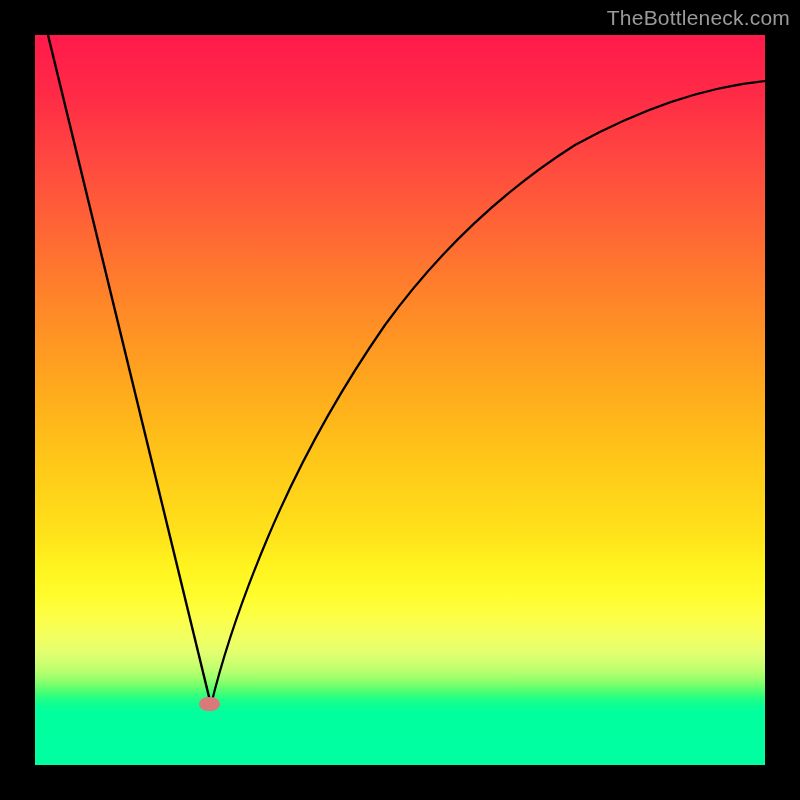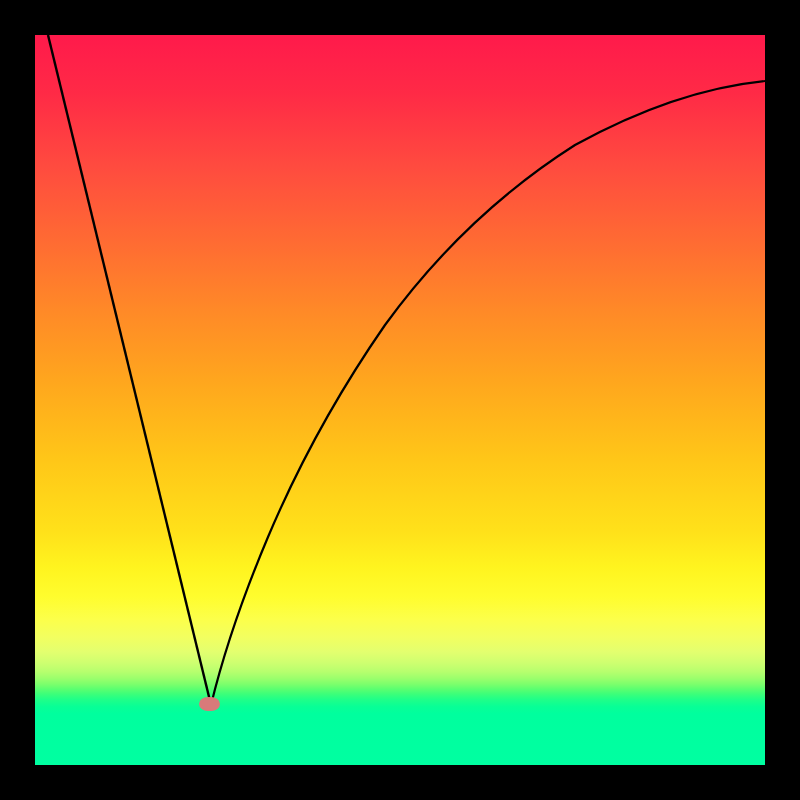--- a/index.html
+++ b/index.html
@@ -70,20 +70,21 @@
     border-radius: 50%;
     background: #d87a7a;
     box-shadow: -3px 0 0 0 #d87a7a;
   }
 </style>
 </head>
 <body>
 
 <div class="frame">
 
+  <div class="watermark">TheBottleneck.com</div>
 
   <div class="plot-area">
 
     <svg class="curve" viewBox="0 0 730 730" preserveAspectRatio="none">
       <path d="M 13 0 L 176 670" stroke="#000" stroke-width="2.4" fill="none"></path>
       <path d="M 176 670
                Q 195 592 233 502
                Q 280 391 350 290
                Q 430 180 540 110
                Q 640 55 730 46" stroke="#000" stroke-width="2.2" fill="none"></path>

